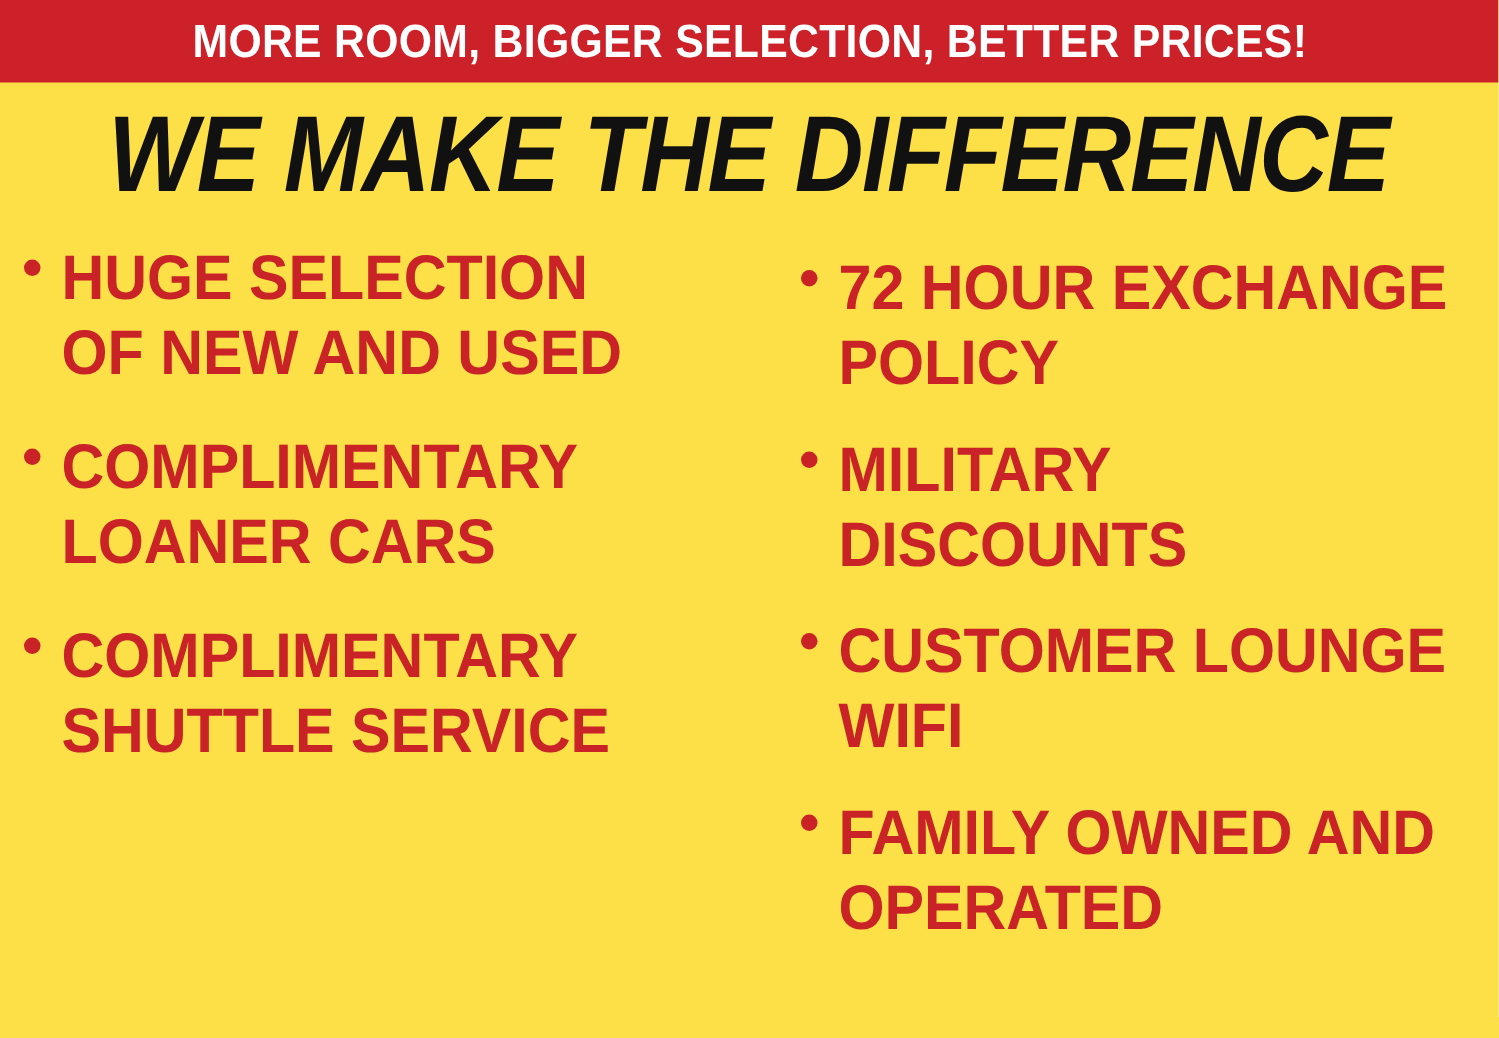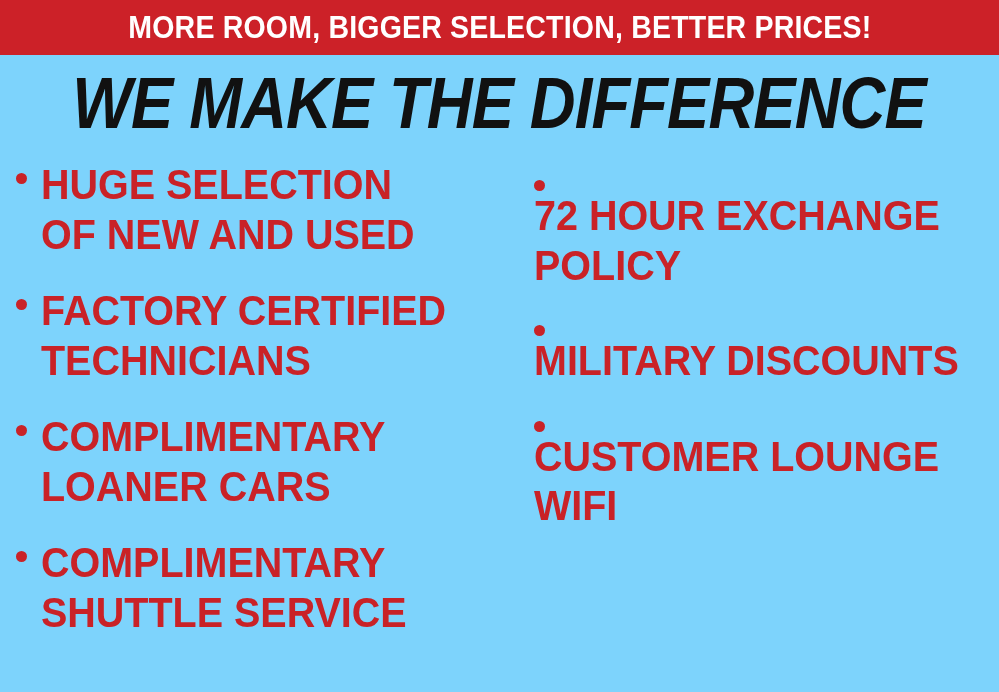--- a/index.html
+++ b/index.html
@@ -11,21 +11,21 @@
     height: 692px;
     background: #fafafa;
     font-family: "Liberation Sans", sans-serif;
     overflow: hidden;
   }
 
   .banner {
     position: relative;
     width: 999px;
     height: 692px;
-    background: #7dd3fc;
+    background: #fde047;
     box-sizing: border-box;
   }
 
   
   .header-bar {
     position: absolute;
     top: 0;
     left: 0;
     width: 999px;
     height: 55px;
@@ -105,21 +105,21 @@
     display: flex;
     align-items: flex-start;
     color: #c92227;
     font-family: "Liberation Sans Narrow", "Liberation Sans", sans-serif;
     font-weight: bold;
     font-size: 42px;
     line-height: 1.18;
     white-space: pre-line;
   }
   .column-left .bullet-item { margin-bottom: 27px; }
-  .column-right .bullet-item { margin-bottom: 22px; flex-direction: column; }
+  .column-right .bullet-item { margin-bottom: 22px; }
   .bullet-item:last-child { margin-bottom: 0; }
 
   .bullet-dot {
     flex: 0 0 auto;
     width: 11px;
     height: 11px;
     border-radius: 50%;
     background: #c92227;
     margin-top: 13px;
     margin-right: 14px;
@@ -147,25 +147,20 @@
 
     <div class="column column-left">
       <ul class="bullet-list">
         <li class="bullet-item">
           <span class="bullet-dot"></span>
           <span class="bullet-label">HUGE SELECTION
 OF NEW AND USED</span>
         </li>
         <li class="bullet-item">
           <span class="bullet-dot"></span>
-          <span class="bullet-label">FACTORY CERTIFIED
-TECHNICIANS</span>
-        </li>
-        <li class="bullet-item">
-          <span class="bullet-dot"></span>
           <span class="bullet-label">COMPLIMENTARY
 LOANER CARS</span>
         </li>
         <li class="bullet-item">
           <span class="bullet-dot"></span>
           <span class="bullet-label">COMPLIMENTARY
 SHUTTLE SERVICE</span>
         </li>
       </ul>
     </div>
@@ -179,17 +174,22 @@
         </li>
         <li class="bullet-item">
           <span class="bullet-dot"></span>
           <span class="bullet-label">MILITARY DISCOUNTS</span>
         </li>
         <li class="bullet-item">
           <span class="bullet-dot"></span>
           <span class="bullet-label">CUSTOMER LOUNGE
 WIFI</span>
         </li>
+        <li class="bullet-item">
+          <span class="bullet-dot"></span>
+          <span class="bullet-label">FAMILY OWNED AND
+OPERATED</span>
+        </li>
       </ul>
     </div>
 
   </div>
 </div>
 
 </body></html>

